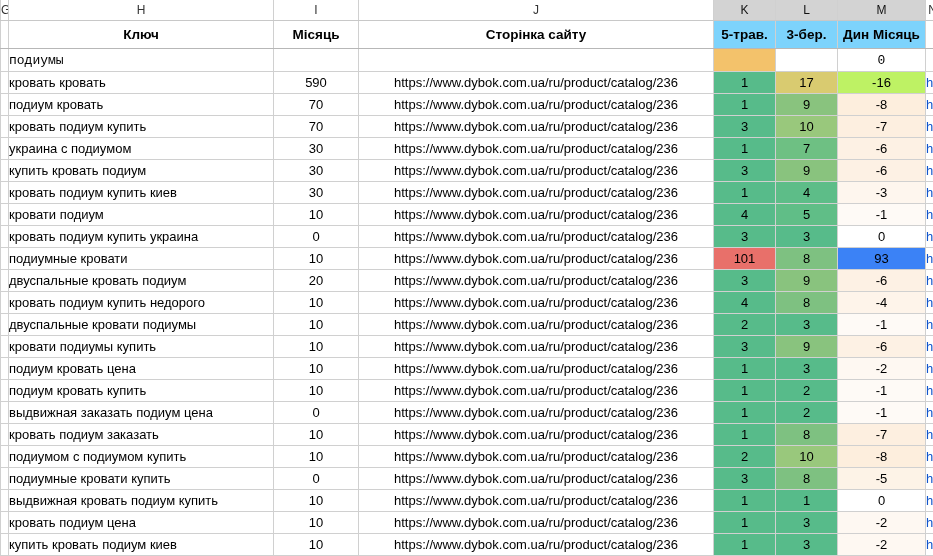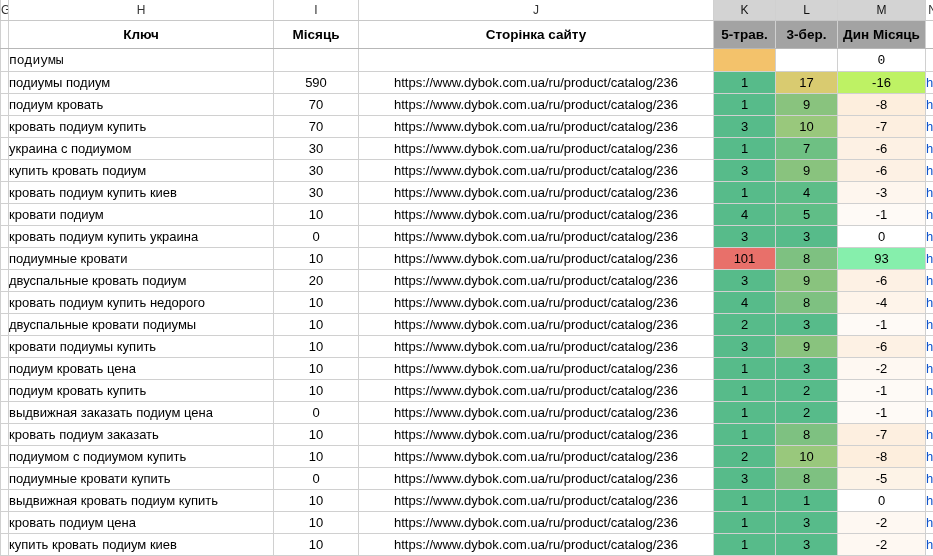--- a/index.html
+++ b/index.html
@@ -50,21 +50,21 @@
   tr.head td {
     height: 27px;
     background: #ffffff;
     text-align: center;
     font-weight: bold;
     font-size: 13.5px;
     color: #000000;
     border-bottom: 1px solid #b7b7b7;
   }
   tr.head td.sel-head {
-    background: #a3a3a3;
+    background: #7dd3fc;
   }
   
   tr.data td {
     height: 21px;
     font-size: 13px;
   }
   td.c-g { width: 8px; }
   td.c-h { width: 265px; padding-left: 18px; text-align: left; }
   td.c-i { width: 85px; text-align: center; }
   td.c-j { width: 355px; text-align: center; color: #000; }
@@ -124,21 +124,21 @@
           <td class="c-h group">подиумы</td>
           <td class="c-i"></td>
           <td class="c-j"></td>
           <td class="c-k" style="background:#f3c26b"></td>
           <td class="c-l"></td>
           <td class="c-m">0</td>
           <td class="c-n"></td>
         </tr>
         <tr class="data">
           <td class="c-g"></td>
-          <td class="c-h">подиумы подиум</td>
+          <td class="c-h">кровать кровать</td>
           <td class="c-i">590</td>
           <td class="c-j">https://www.dybok.com.ua/ru/product/catalog/236</td>
           <td class="c-k" style="background: rgb(87, 187, 138);">1</td>
           <td class="c-l" style="background: rgb(217, 203, 112);">17</td>
           <td class="c-m" style="background: #bef264;">-16</td>
           <td class="c-n link-cut">h</td>
         </tr>
         <tr class="data">
           <td class="c-g"></td>
           <td class="c-h">подиум кровать</td>
@@ -209,21 +209,21 @@
           <td class="c-m" style="background: rgb(255, 255, 255);">0</td>
           <td class="c-n link-cut">h</td>
         </tr>
         <tr class="data">
           <td class="c-g"></td>
           <td class="c-h">подиумные кровати</td>
           <td class="c-i">10</td>
           <td class="c-j">https://www.dybok.com.ua/ru/product/catalog/236</td>
           <td class="c-k" style="background: rgb(232, 112, 106);">101</td>
           <td class="c-l" style="background: rgb(126, 193, 129);">8</td>
-          <td class="c-m" style="background: #86efac;">93</td>
+          <td class="c-m" style="background: #3b82f6;">93</td>
           <td class="c-n link-cut">h</td>
         </tr>
         <tr class="data">
           <td class="c-g"></td>
           <td class="c-h">двуспальные кровать подиум</td>
           <td class="c-i">20</td>
           <td class="c-j">https://www.dybok.com.ua/ru/product/catalog/236</td>
           <td class="c-k" style="background: rgb(87, 187, 138);">3</td>
           <td class="c-l" style="background: rgb(137, 195, 126);">9</td>
           <td class="c-m" style="background: rgb(253, 241, 228);">-6</td>

